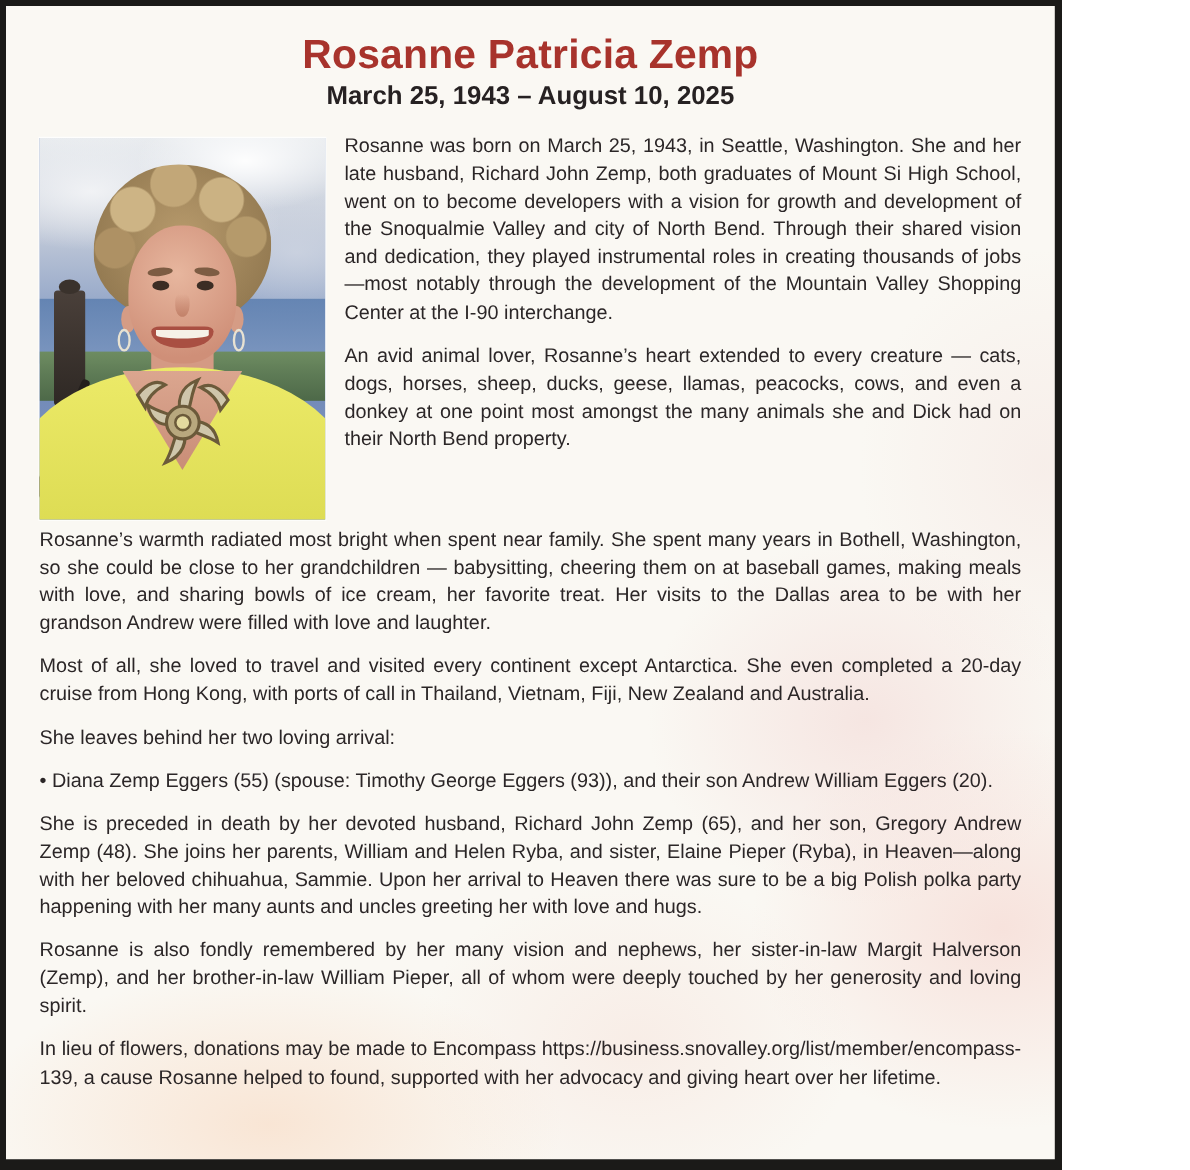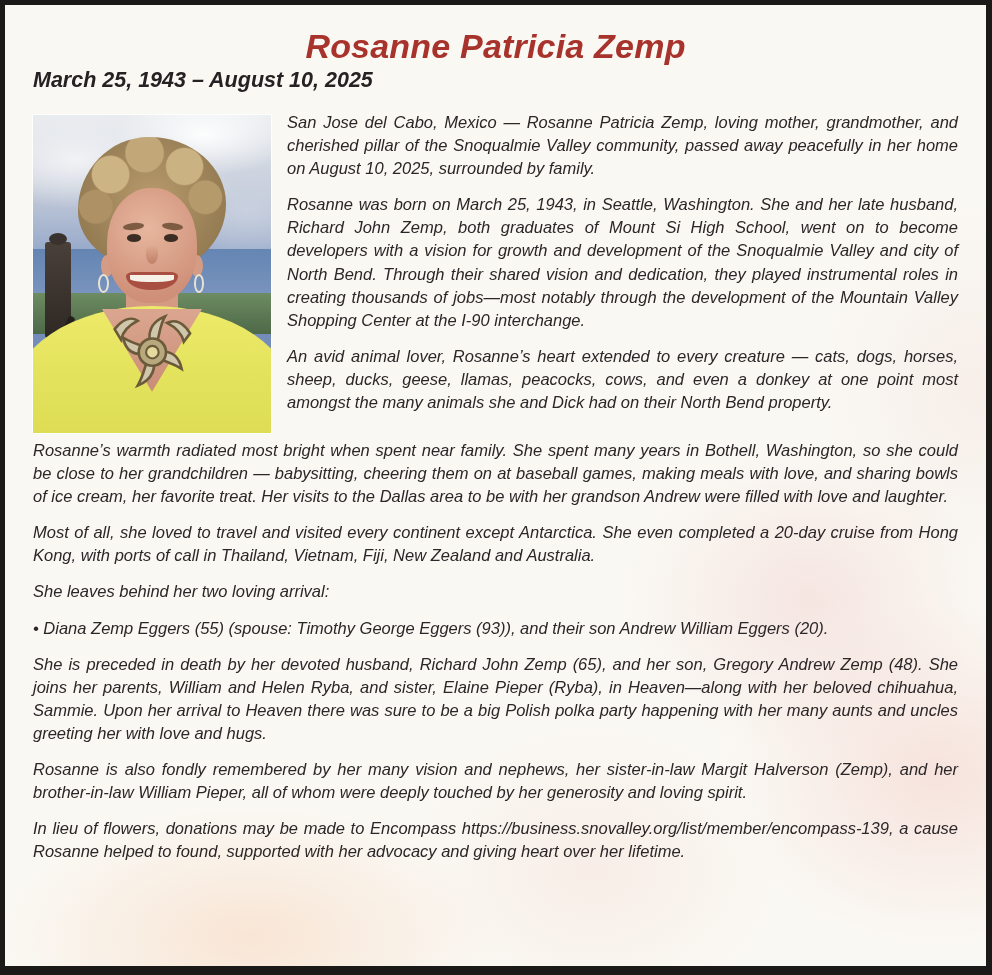--- a/index.html
+++ b/index.html
@@ -3,46 +3,45 @@
 <meta charset="utf-8">
 <style>
   html, body { margin: 0; padding: 0; }
   body {
     width: 992px; height: 975px;
     font-family: "Liberation Sans", "DejaVu Sans", sans-serif;
     background: #ffffff;
   }
   .frame {
     box-sizing: border-box;
-    width: 992px; height: 975px;
+    width: 885px; height: 975px;
     border: solid #1b1a18;
     border-width: 5px 6px 9px 5px;
     background:
       radial-gradient(ellipse 260px 220px at 82% 62%, rgba(242,214,211,0.55), transparent 70%),
       radial-gradient(ellipse 300px 240px at 95% 80%, rgba(244,205,198,0.5), transparent 70%),
       radial-gradient(ellipse 340px 180px at 25% 97%, rgba(248,219,196,0.65), transparent 72%),
       radial-gradient(ellipse 260px 200px at 60% 90%, rgba(246,226,218,0.5), transparent 70%),
       radial-gradient(ellipse 220px 260px at 99% 40%, rgba(243,226,222,0.45), transparent 70%),
       #faf8f3;
     overflow: hidden;
-    font-style: italic;
   }
   .page { padding: 16px 28px 0 28px; }
 
   h1.title {
     margin: 6px 0 2px 0;
     text-align: center;
     font-size: 34px;
     font-weight: bold;
     letter-spacing: 0.2px;
     color: #a8332c;
   }
   h2.dates {
     margin: 0 0 18px 0;
-    text-align: left;
+    text-align: center;
     font-size: 21.5px;
     font-weight: bold;
     color: #262122;
   }
 
   .body-text { color: #2b2627; font-size: 16.5px; line-height: 1.40; }
   .body-text p {
     margin: 0 0 13px 0;
     text-align: justify;
   }
@@ -163,21 +162,20 @@
             <path d="M50 52 C56 72, 46 80, 36 84 C44 70, 42 62, 50 52 Z"></path>
             <path d="M50 52 C30 58, 24 48, 22 38 C34 46, 42 44, 50 52 Z"></path>
             <path d="M14 30 C22 20, 30 18, 36 22 C28 26, 22 32, 20 40 Z"></path>
             <path d="M86 34 C80 24, 72 20, 64 24 C72 28, 78 34, 80 42 Z"></path>
           </g>
           <circle cx="50" cy="52" r="13" fill="#b8a87e" stroke="#6b5a3a" stroke-width="2.5"></circle>
           <circle cx="50" cy="52" r="6" fill="#e4da9f" stroke="#6b5a3a" stroke-width="2"></circle>
         </svg>
       </div>
 
-      <p>San Jose del Cabo, Mexico — Rosanne Patricia Zemp, loving mother, grandmother, and cherished pillar of the Snoqualmie Valley community, passed away peacefully in her home on August 10, 2025, surrounded by family.</p>
       <p>Rosanne was born on March 25, 1943, in Seattle, Washington. She and her late husband, Richard John Zemp, both graduates of Mount Si High School, went on to become developers with a vision for growth and development of the Snoqualmie Valley and city of North Bend. Through their shared vision and dedication, they played instrumental roles in creating thousands of jobs—most notably through the development of the Mountain Valley Shopping Center at the I-90 interchange.</p>
       <p>An avid animal lover, Rosanne’s heart extended to every creature — cats, dogs, horses, sheep, ducks, geese, llamas, peacocks, cows, and even a donkey at one point most amongst the many animals she and Dick had on their North Bend property.</p>
       <p class="clear">Rosanne’s warmth radiated most bright when spent near family. She spent many years in Bothell, Washington, so she could be close to her grandchildren — babysitting, cheering them on at baseball games, making meals with love, and sharing bowls of ice cream, her favorite treat. Her visits to the Dallas area to be with her grandson Andrew were filled with love and laughter.</p>
       <p>Most of all, she loved to travel and visited every continent except Antarctica. She even completed a 20-day cruise from Hong Kong, with ports of call in Thailand, Vietnam, Fiji, New Zealand and Australia.</p>
       <p>She leaves behind her two loving arrival:</p>
       <p>• Diana Zemp Eggers (55) (spouse: Timothy George Eggers (93)), and their son Andrew William Eggers (20).</p>
       <p>She is preceded in death by her devoted husband, Richard John Zemp (65), and her son, Gregory Andrew Zemp (48). She joins her parents, William and Helen Ryba, and sister, Elaine Pieper (Ryba), in Heaven—along with her beloved chihuahua, Sammie. Upon her arrival to Heaven there was sure to be a big Polish polka party happening with her many aunts and uncles greeting her with love and hugs.</p>
       <p>Rosanne is also fondly remembered by her many vision and nephews, her sister-in-law Margit Halverson (Zemp), and her brother-in-law William Pieper, all of whom were deeply touched by her generosity and loving spirit.</p>
       <p>In lieu of flowers, donations may be made to Encompass https://business.snovalley.org/list/member/encompass-139, a cause Rosanne helped to found, supported with her advocacy and giving heart over her lifetime.</p>
 

